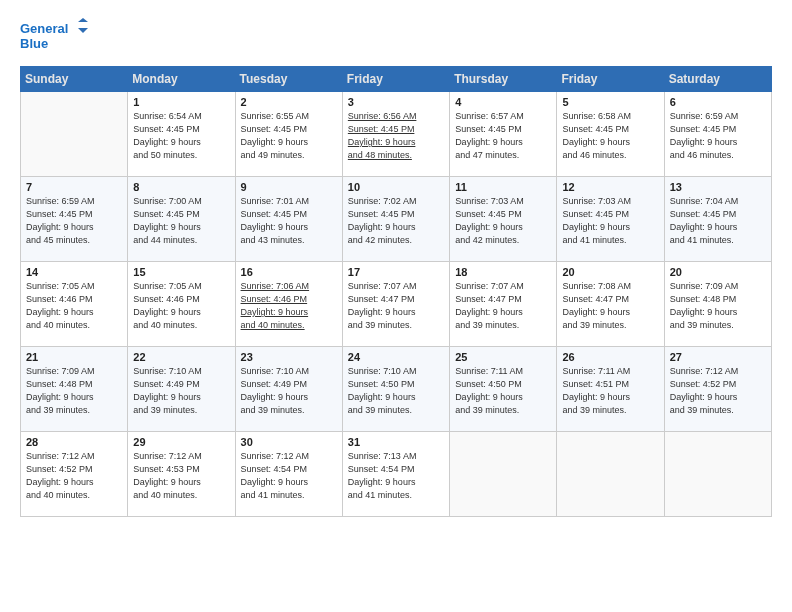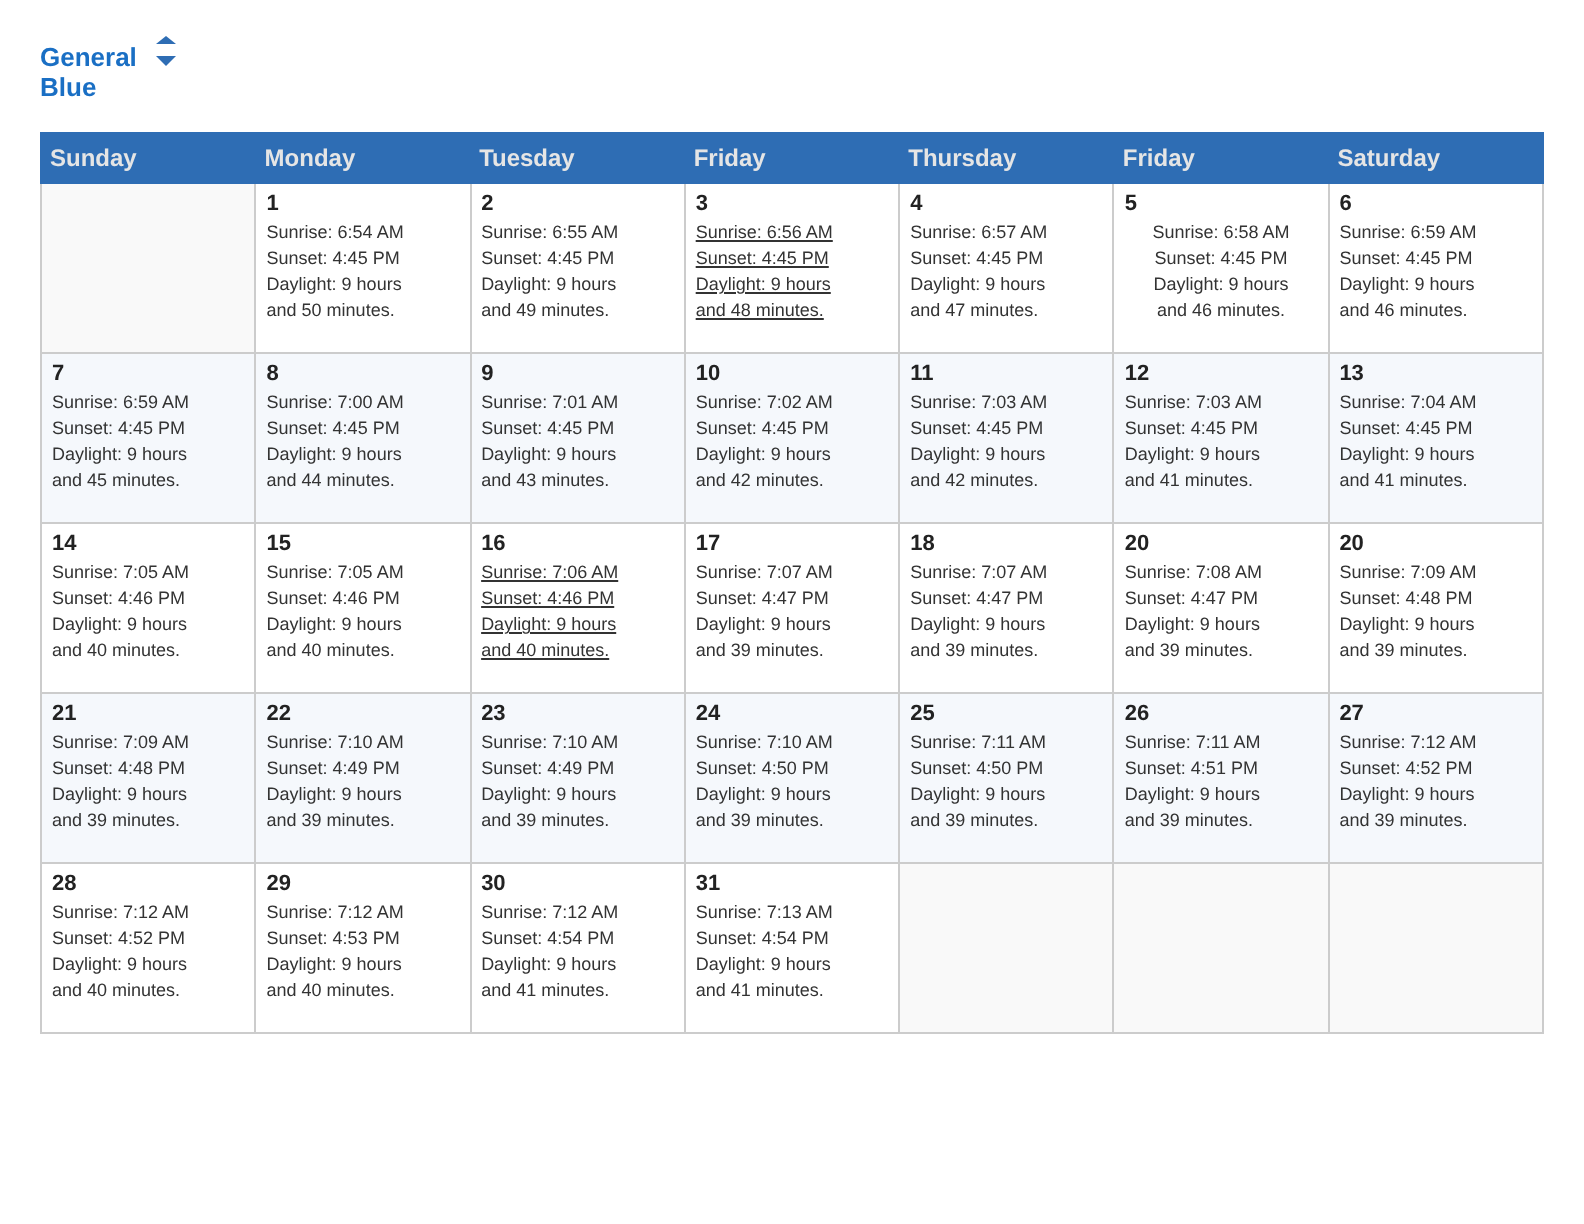--- a/index.html
+++ b/index.html
@@ -143,21 +143,21 @@
           </td>
           <td>
             <span class="day-num">4</span>
             <div class="day-info" style="white-space: pre-line;">Sunrise: 6:57 AM
 Sunset: 4:45 PM
 Daylight: 9 hours
 and 47 minutes.</div>
           </td>
           <td>
             <span class="day-num">5</span>
-            <div class="day-info" style="white-space: pre-line; text-align: center;">Sunrise: 6:58 AM
+            <div class="day-info" style="white-space: pre-line;">Sunrise: 6:58 AM
 Sunset: 4:45 PM
 Daylight: 9 hours
 and 46 minutes.</div>
           </td>
           <td>
             <span class="day-num">6</span>
             <div class="day-info" style="white-space: pre-line;">Sunrise: 6:59 AM
 Sunset: 4:45 PM
 Daylight: 9 hours
 and 46 minutes.</div>

